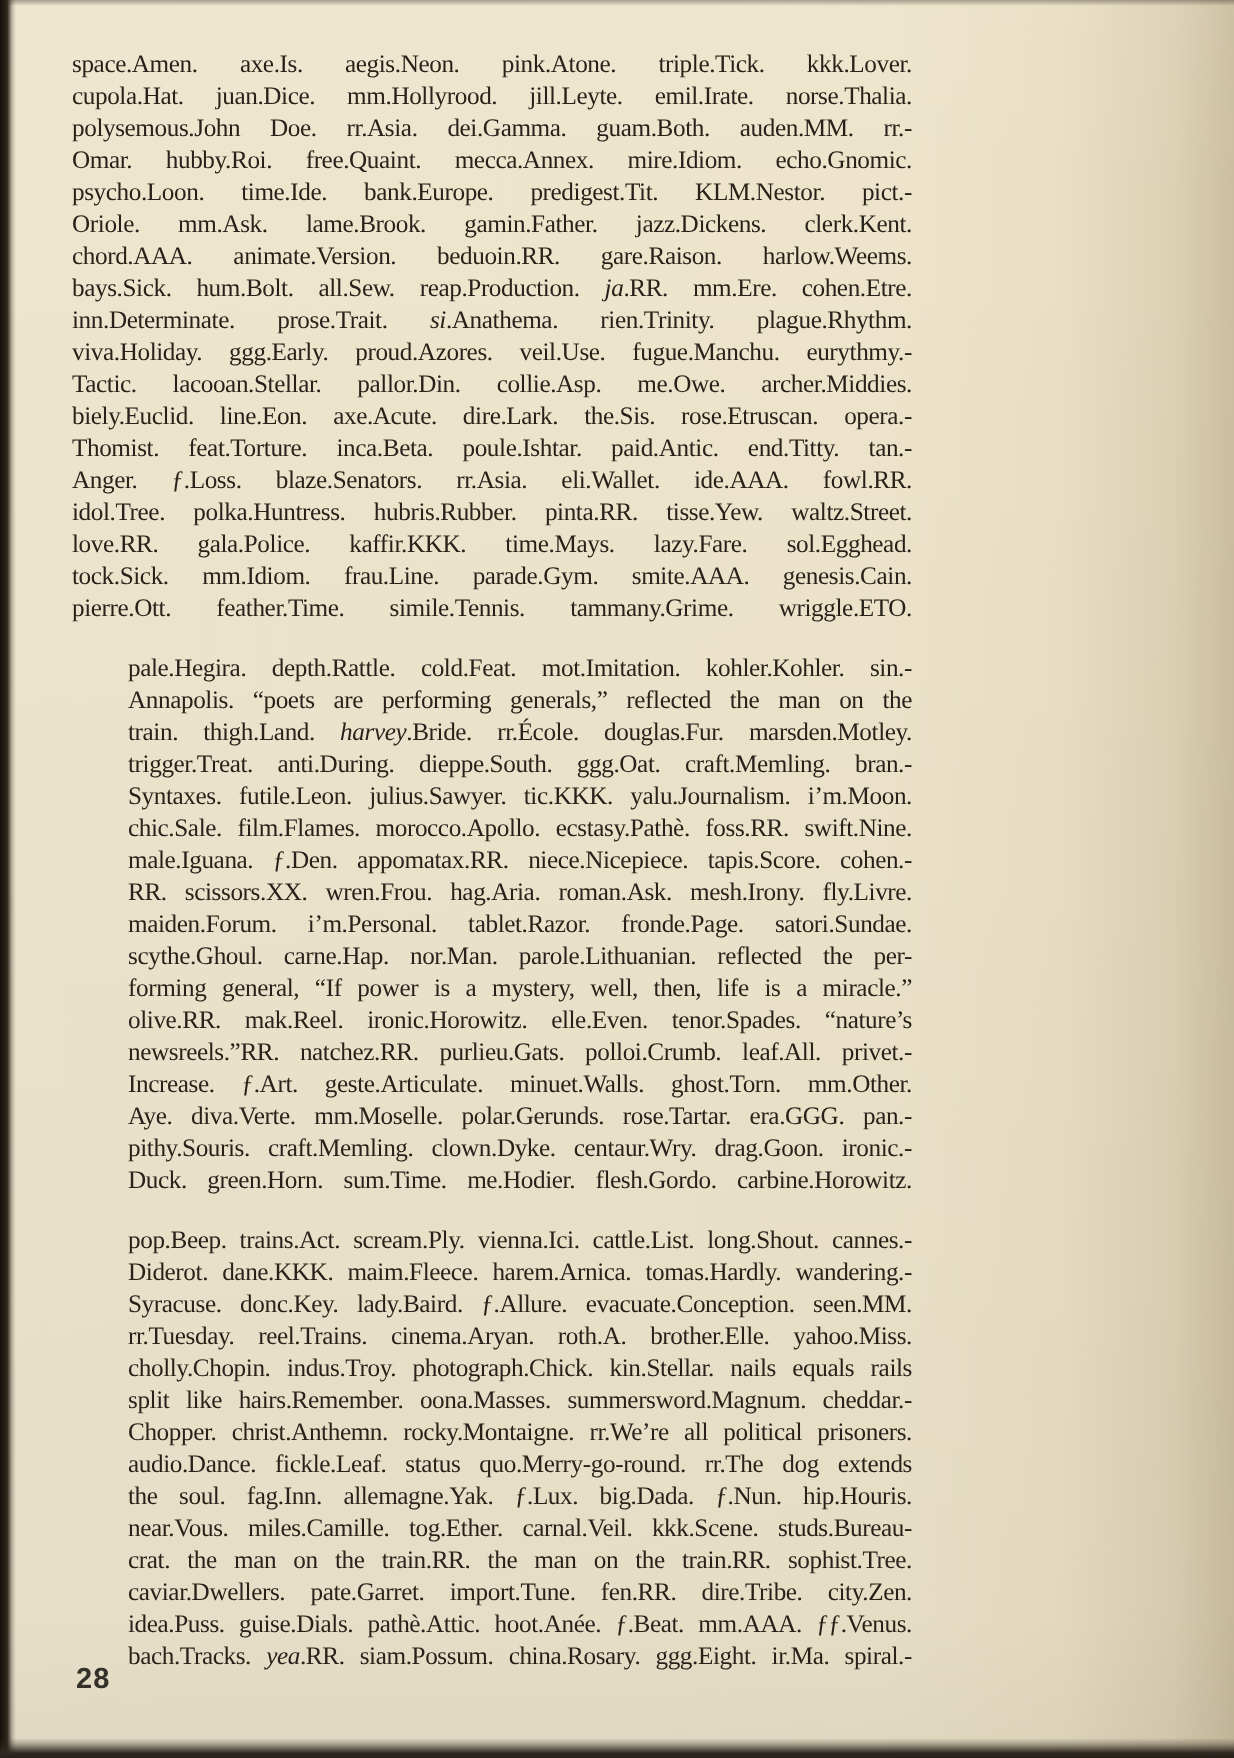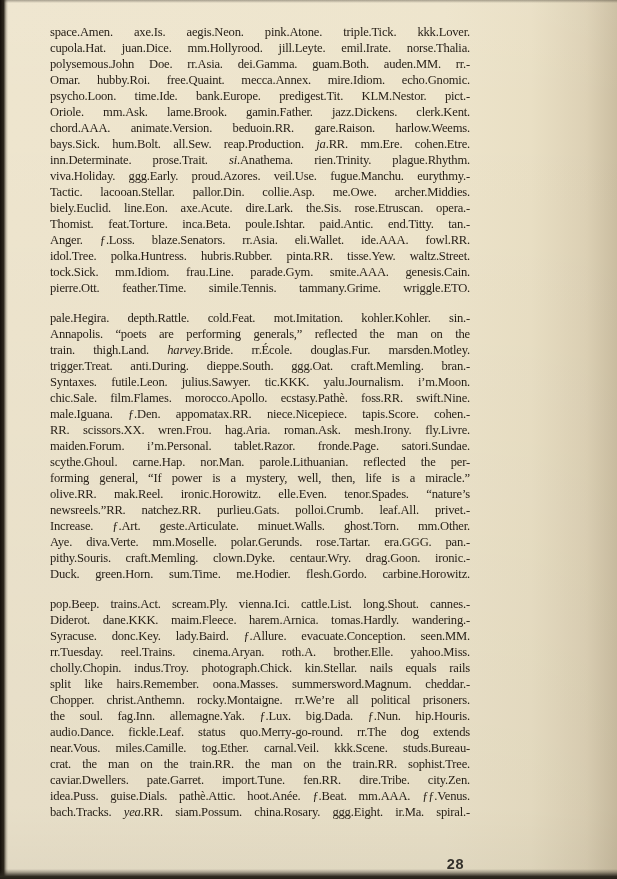--- a/index.html
+++ b/index.html
@@ -26,49 +26,47 @@
   .edge-left {
     position: absolute; left: 0; top: 0; width: 8px; height: 100%;
     background: linear-gradient(90deg, #140f0a 0%, #2e281e 45%, rgba(46,40,30,0.25) 75%, rgba(46,40,30,0) 100%);
   }
   .edge-bottom {
     position: absolute; left: 0; bottom: 0; width: 100%; height: 10px;
     background: linear-gradient(180deg, rgba(42,37,29,0) 0%, rgba(42,37,29,0.30) 30%, #2e2920 75%, #241f18 100%);
   }
   .text-block {
     position: absolute;
-    left: 50px;
+    left: 36px;
     top: 24px;
     width: 420px;
     font-family: "Liberation Serif", "DejaVu Serif", serif;
     font-size: 12.6px;
     line-height: 16px;
     color: #29221a;
     letter-spacing: -0.2px;
     word-spacing: -0.5px;
   }
-  .para + .para { margin-top: 14px; }
+  .para + .para { margin-top: 14px; margin-left: 28px; }
   .line {
     text-align: justify;
     text-align-last: justify;
     white-space: normal;
   }
   .line i { font-style: italic; }
   .page-number {
     position: absolute;
     top: 832px;
     left: 38px;
     width: 426px;
-    text-align: right;
     font-family: "Liberation Sans", "DejaVu Sans", sans-serif;
     font-size: 14.5px;
     font-weight: 700;
     color: #34312b;
     letter-spacing: 0.5px;
-    margin-top: 24px;
   }
 </style>
 </head>
 <body>
 
 <div class="scan">
   <div class="edge-top"></div>
   <div class="edge-left"></div>
   <div class="edge-bottom"></div>
 
@@ -82,20 +80,21 @@
         <div class="line">Oriole. mm.Ask. lame.Brook. gamin.Father. jazz.Dickens. clerk.Kent.</div>
         <div class="line">chord.AAA. animate.Version. beduoin.RR. gare.Raison. harlow.Weems.</div>
         <div class="line">bays.Sick. hum.Bolt. all.Sew. reap.Production. <i>ja</i>.RR. mm.Ere. cohen.Etre.</div>
         <div class="line">inn.Determinate. prose.Trait. <i>si</i>.Anathema. rien.Trinity. plague.Rhythm.</div>
         <div class="line">viva.Holiday. ggg.Early. proud.Azores. veil.Use. fugue.Manchu. eurythmy.-</div>
         <div class="line">Tactic. lacooan.Stellar. pallor.Din. collie.Asp. me.Owe. archer.Middies.</div>
         <div class="line">biely.Euclid. line.Eon. axe.Acute. dire.Lark. the.Sis. rose.Etruscan. opera.-</div>
         <div class="line">Thomist. feat.Torture. inca.Beta. poule.Ishtar. paid.Antic. end.Titty. tan.-</div>
         <div class="line">Anger. ƒ.Loss. blaze.Senators. rr.Asia. eli.Wallet. ide.AAA. fowl.RR.</div>
         <div class="line">idol.Tree. polka.Huntress. hubris.Rubber. pinta.RR. tisse.Yew. waltz.Street.</div>
+        <div class="line">love.RR. gala.Police. kaffir.KKK. time.Mays. lazy.Fare. sol.Egghead.</div>
         <div class="line">tock.Sick. mm.Idiom. frau.Line. parade.Gym. smite.AAA. genesis.Cain.</div>
         <div class="line">pierre.Ott. feather.Time. simile.Tennis. tammany.Grime. wriggle.ETO.</div>
       </div>
       <div class="para">
         <div class="line">pale.Hegira. depth.Rattle. cold.Feat. mot.Imitation. kohler.Kohler. sin.-</div>
         <div class="line">Annapolis. “poets are performing generals,” reflected the man on the</div>
         <div class="line">train. thigh.Land. <i>harvey</i>.Bride. rr.École. douglas.Fur. marsden.Motley.</div>
         <div class="line">trigger.Treat. anti.During. dieppe.South. ggg.Oat. craft.Memling. bran.-</div>
         <div class="line">Syntaxes. futile.Leon. julius.Sawyer. tic.KKK. yalu.Journalism. i’m.Moon.</div>
         <div class="line">chic.Sale. film.Flames. morocco.Apollo. ecstasy.Pathè. foss.RR. swift.Nine.</div>
@@ -112,22 +111,22 @@
         <div class="line">Duck. green.Horn. sum.Time. me.Hodier. flesh.Gordo. carbine.Horowitz.</div>
       </div>
       <div class="para">
         <div class="line">pop.Beep. trains.Act. scream.Ply. vienna.Ici. cattle.List. long.Shout. cannes.-</div>
         <div class="line">Diderot. dane.KKK. maim.Fleece. harem.Arnica. tomas.Hardly. wandering.-</div>
         <div class="line">Syracuse. donc.Key. lady.Baird. ƒ.Allure. evacuate.Conception. seen.MM.</div>
         <div class="line">rr.Tuesday. reel.Trains. cinema.Aryan. roth.A. brother.Elle. yahoo.Miss.</div>
         <div class="line">cholly.Chopin. indus.Troy. photograph.Chick. kin.Stellar. nails equals rails</div>
         <div class="line">split like hairs.Remember. oona.Masses. summersword.Magnum. cheddar.-</div>
         <div class="line">Chopper. christ.Anthemn. rocky.Montaigne. rr.We’re all political prisoners.</div>
+        <div class="line">audio.Dance. fickle.Leaf. status quo.Merry-go-round. rr.The dog extends</div>
         <div class="line">the soul. fag.Inn. allemagne.Yak. ƒ.Lux. big.Dada. ƒ.Nun. hip.Houris.</div>
-        <div class="line">audio.Dance. fickle.Leaf. status quo.Merry-go-round. rr.The dog extends</div>
         <div class="line">near.Vous. miles.Camille. tog.Ether. carnal.Veil. kkk.Scene. studs.Bureau-</div>
         <div class="line">crat. the man on the train.RR. the man on the train.RR. sophist.Tree.</div>
         <div class="line">caviar.Dwellers. pate.Garret. import.Tune. fen.RR. dire.Tribe. city.Zen.</div>
         <div class="line">idea.Puss. guise.Dials. pathè.Attic. hoot.Anée. ƒ.Beat. mm.AAA. ƒƒ.Venus.</div>
         <div class="line">bach.Tracks. <i>yea</i>.RR. siam.Possum. china.Rosary. ggg.Eight. ir.Ma. spiral.-</div>
       </div>
     </section>
 
   <div class="page-number">28</div>
 </div>

